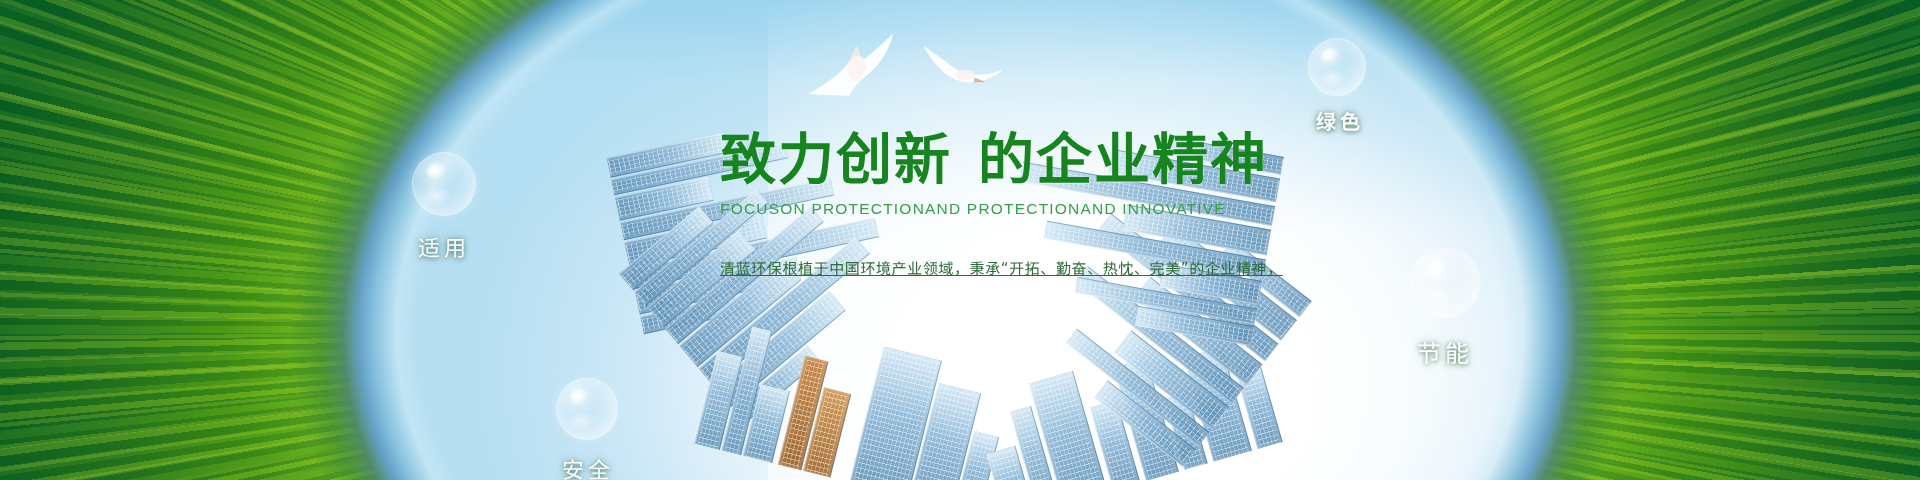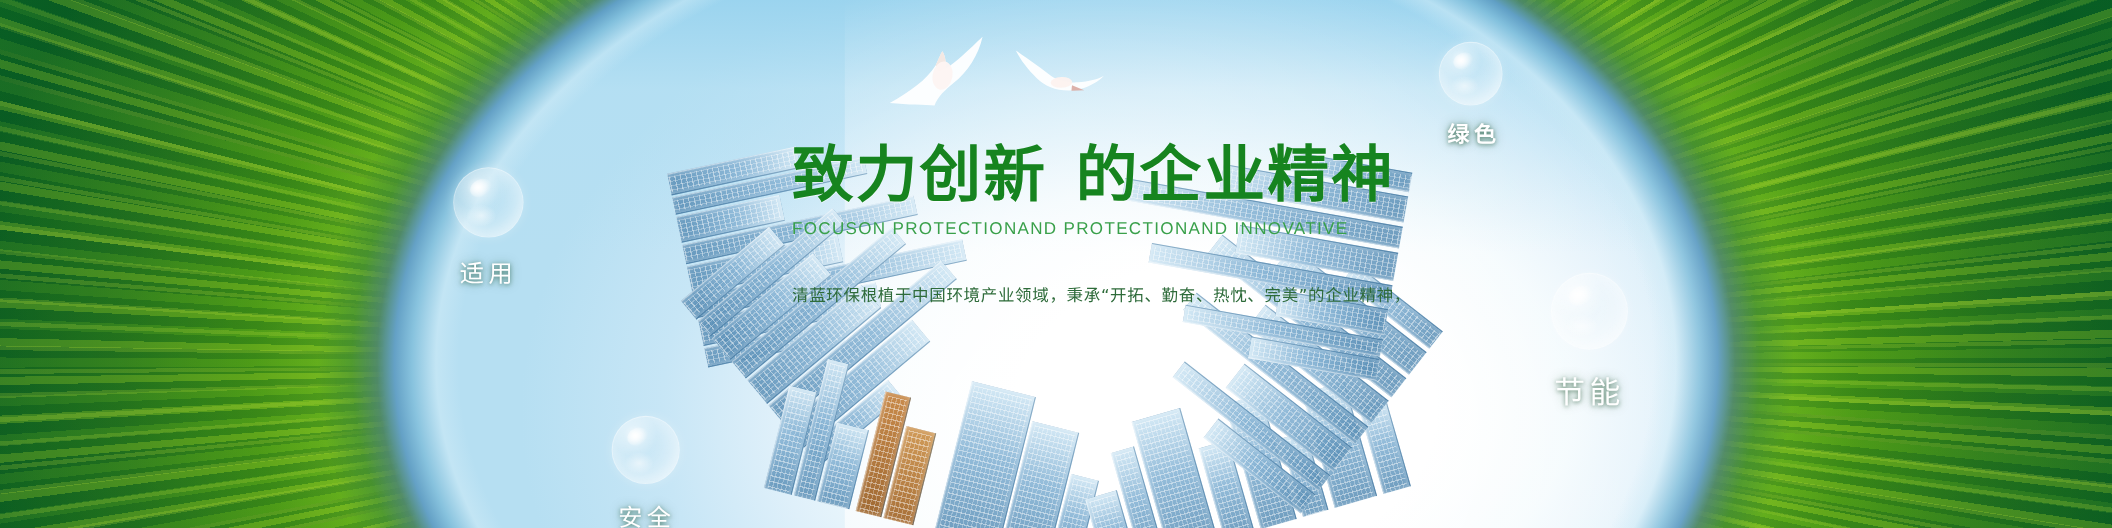--- a/index.html
+++ b/index.html
@@ -225,21 +225,21 @@
     white-space:nowrap;
   }
   .paragraph {
     margin-top:36px;
     font-family:"DejaVu Sans", "Liberation Sans", sans-serif;
     font-size:15px;
     line-height:2.0;
     color:#2e6b3a;
     letter-spacing:.6px;
   }
-  .paragraph div { white-space:nowrap; }
+  .paragraph div { white-space:nowrap;text-decoration:underline; }
 </style>
 </head>
 <body>
 
 <div class="banner">
 
   <div class="sky"></div>
   <div class="sky-top-tint"></div>
   <div class="sky-glow"></div>
 
@@ -337,21 +337,21 @@
     <div class="feature-label" style="top:74px;">安全</div>
   </div>
 
   <div class="feature" style="left:1300px; top:38px; width:80px; height:110px;">
     <div class="bubble" style="left:8px; top:0; width:58px; height:58px;"></div>
     <div class="feature-label" style="top:68px; font-size:20px;font-weight:bold;">绿色</div>
   </div>
 
   <div class="feature" style="left:1400px; top:248px; width:90px; height:130px;">
     <div class="bubble" style="left:10px; top:0; width:70px; height:70px;"></div>
-    <div class="feature-label" style="top:86px; font-size:28px;">节能</div>
+    <div class="feature-label" style="top:86px; font-size:24px;">节能</div>
   </div>
 
   <div class="content">
     <div class="headline">
       <span>致力创新</span><span class="gap"></span><span>的企业精神</span>
     </div>
     <div class="subtitle">FOCUSON PROTECTIONAND PROTECTIONAND INNOVATIVE</div>
     <div class="paragraph">
       <div>清蓝环保根植于中国环境产业领域，秉承“开拓、勤奋、热忱、完美”的企业精神，</div>
     </div>

